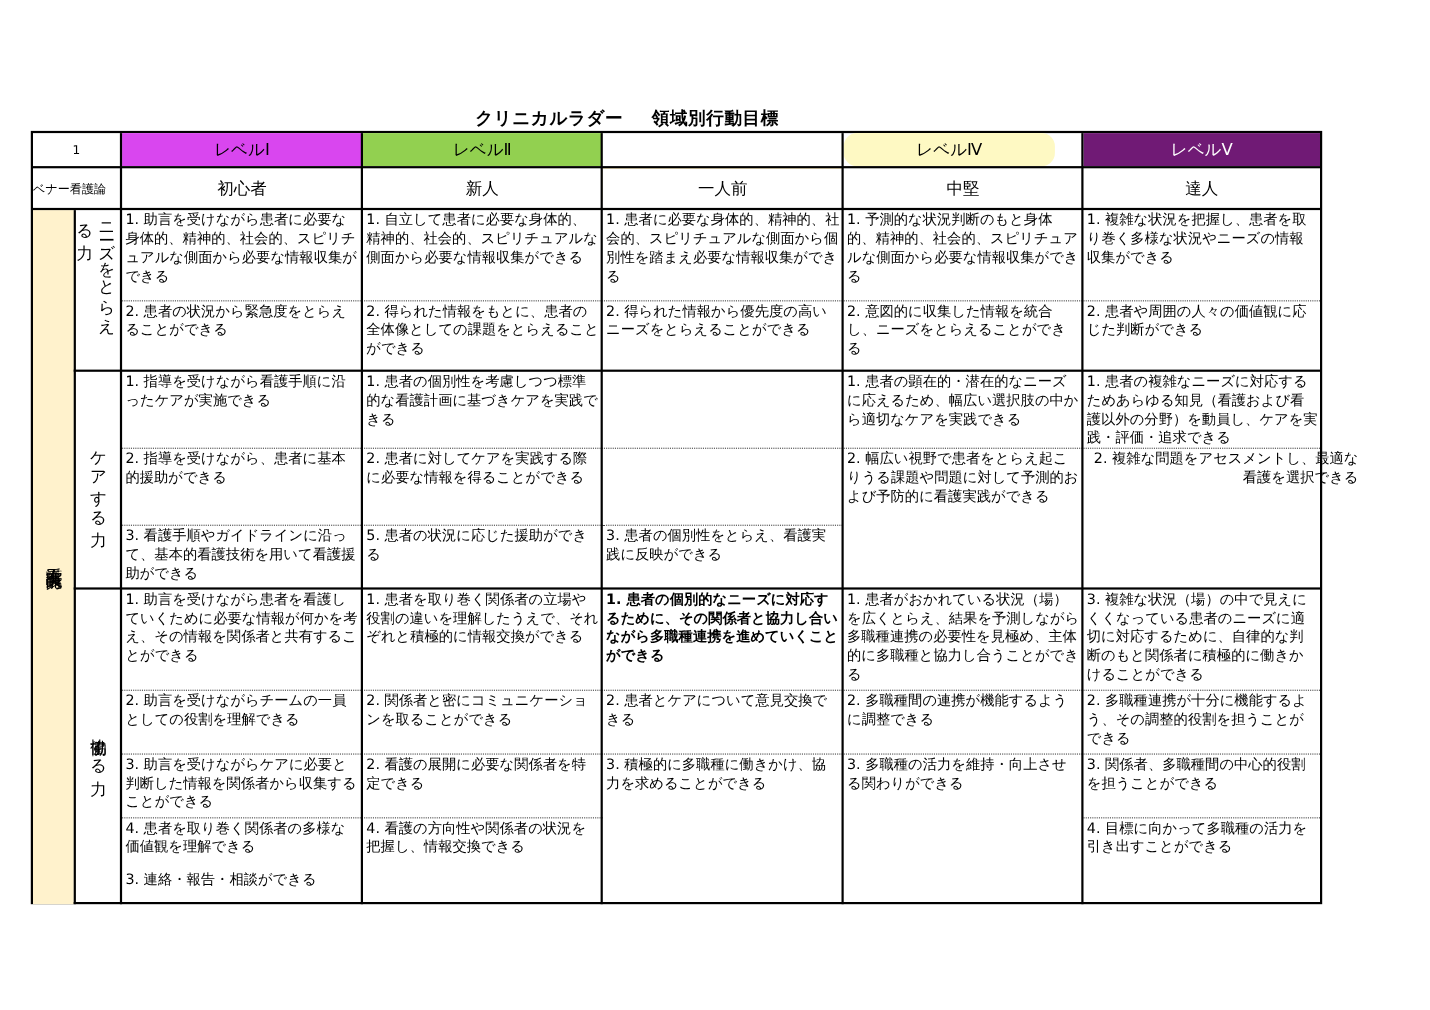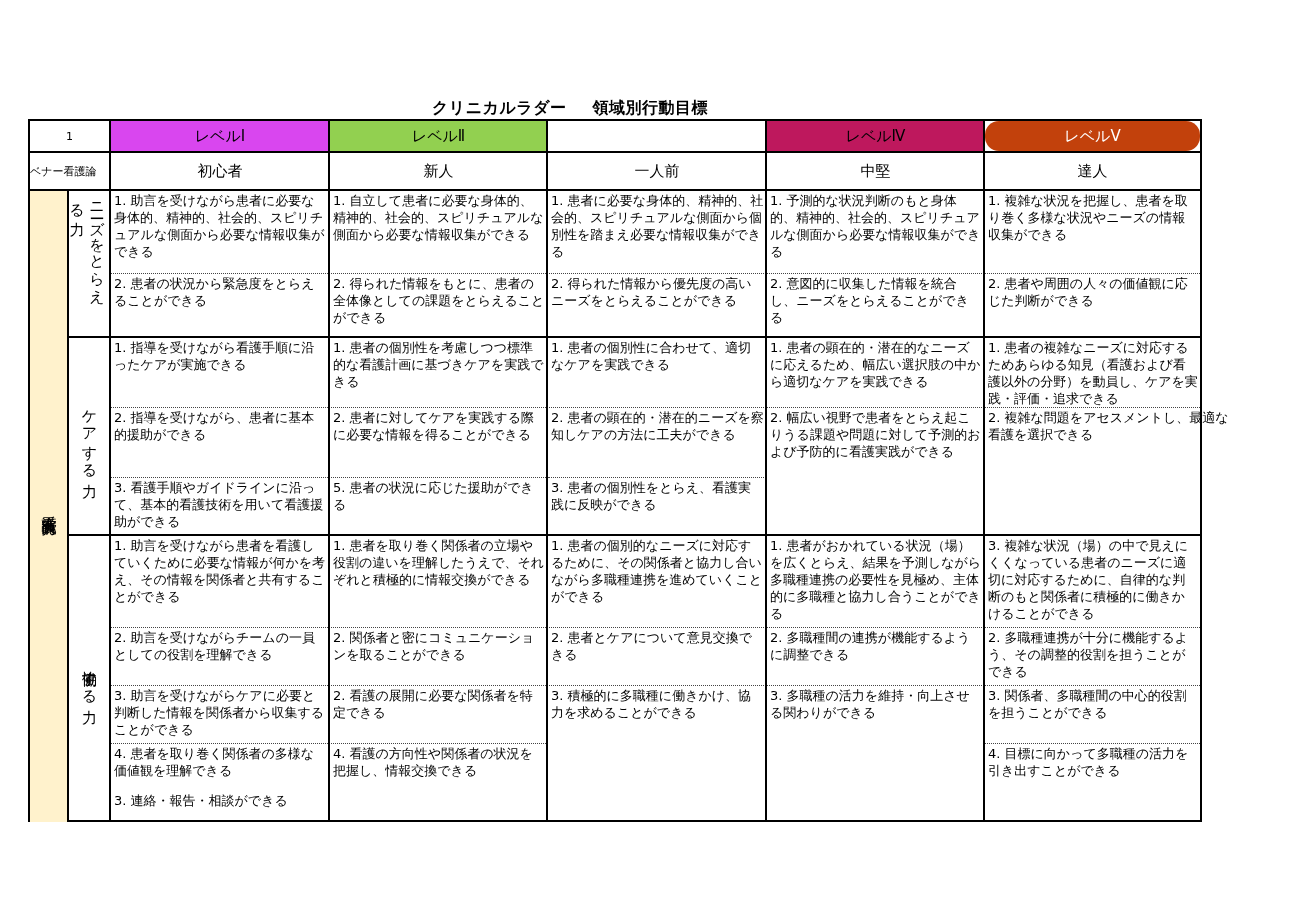--- a/index.html
+++ b/index.html
@@ -28,22 +28,22 @@
 <div class="title">
   <span>クリニカルラダー</span><span class="gap"></span><span>領域別行動目標</span>
 </div>
 
 <div class="grid">
 
   <div class="cell lvl" style="left:0;top:0;width:79px;height:30px;font-size:11px;">1</div>
   <div class="cell lvl" style="left:81px;top:0;width:218px;height:30px;background:#d946ef;">レベルⅠ</div>
   <div class="cell lvl" style="left:300px;top:0;width:217px;height:30px;background:#92d050;">レベルⅡ</div>
   <div class="cell lvl" style="left:518px;top:0;width:218px;height:30px;background:#ffc000;margin-top:32px;">レベルⅢ</div>
-  <div class="cell lvl" style="left:737px;top:0;width:217px;height:30px;background:#be185d;">レベルⅣ</div>
-  <div class="cell lvl" style="left:955px;top:0;width:215px;height:30px;background:#c2410c;color:#fff;border-radius:14px;">レベルⅤ</div>
+  <div class="cell lvl" style="left:737px;top:0;width:192px;height:30px;background:#fef9c3;border-radius:12px;">レベルⅣ</div>
+  <div class="cell lvl" style="left:955px;top:0;width:215px;height:30px;background:#701a75;color:#fff;">レベルⅤ</div>
 
   <div class="cell sub small" style="left:0;top:32px;width:79px;height:36px;justify-content:flex-start;white-space:nowrap;overflow:hidden;font-size:11px;">ベナー看護論</div>
   <div class="cell sub" style="left:81px;top:32px;width:218px;height:36px;">初心者</div>
   <div class="cell sub" style="left:300px;top:32px;width:217px;height:36px;">新人</div>
   <div class="cell sub" style="left:518px;top:32px;width:218px;height:36px;">一人前</div>
   <div class="cell sub" style="left:737px;top:32px;width:217px;height:36px;">中堅</div>
   <div class="cell sub" style="left:955px;top:32px;width:215px;height:36px;">達人</div>
 
   <div class="cell vert" style="left:0;top:70px;width:37px;height:631px;background:#fff2cc;">看護実践能力</div>
 
@@ -62,38 +62,36 @@
   <div class="cell txt" style="left:955px;top:70px;width:215px;height:82px;">1. 複雑な状況を把握し、患者を取り巻く多様な状況やニーズの情報収集ができる</div>
   <div class="dline" style="left:81px;top:152px;width:1089px;"></div>
   <div class="cell txt" style="left:81px;top:153px;width:218px;height:62px;">2. 患者の状況から緊急度をとらえることができる</div>
   <div class="cell txt" style="left:300px;top:153px;width:217px;height:62px;">2. 得られた情報をもとに、患者の全体像としての課題をとらえることができる</div>
   <div class="cell txt" style="left:518px;top:153px;width:218px;height:62px;">2. 得られた情報から優先度の高いニーズをとらえることができる</div>
   <div class="cell txt" style="left:737px;top:153px;width:217px;height:62px;">2. 意図的に収集した情報を統合し、ニーズをとらえることができる</div>
   <div class="cell txt" style="left:955px;top:153px;width:215px;height:62px;">2. 患者や周囲の人々の価値観に応じた判断ができる</div>
 
   <div class="cell txt" style="left:81px;top:217px;width:218px;height:68px;">1. 指導を受けながら看護手順に沿ったケアが実施できる</div>
   <div class="cell txt" style="left:300px;top:217px;width:217px;height:68px;">1. 患者の個別性を考慮しつつ標準的な看護計画に基づきケアを実践できる</div>
-  <div class="cell txt" style="left:518px;top:217px;width:218px;height:68px;">1. 患者の個別性に合わせて、適切なケアを実践できる</div>
   <div class="cell txt" style="left:737px;top:217px;width:217px;height:68px;">1. 患者の顕在的・潜在的なニーズに応えるため、幅広い選択肢の中から適切なケアを実践できる</div>
   <div class="cell txt" style="left:955px;top:217px;width:215px;height:68px;">1. 患者の複雑なニーズに対応するためあらゆる知見（看護および看護以外の分野）を動員し、ケアを実践・評価・追求できる</div>
   <div class="dline" style="left:81px;top:286px;width:1089px;"></div>
   <div class="cell txt" style="left:81px;top:287px;width:218px;height:68px;">2. 指導を受けながら、患者に基本的援助ができる</div>
   <div class="cell txt" style="left:300px;top:287px;width:217px;height:68px;">2. 患者に対してケアを実践する際に必要な情報を得ることができる</div>
-  <div class="cell txt" style="left:518px;top:287px;width:218px;height:68px;">2. 患者の顕在的・潜在的ニーズを察知しケアの方法に工夫ができる</div>
   <div class="cell txt" style="left:737px;top:287px;width:217px;height:124px;">2. 幅広い視野で患者をとらえ起こりうる課題や問題に対して予測的および予防的に看護実践ができる</div>
-  <div class="cell txt" style="left:955px;top:287px;width:252px;height:124px;">2. 複雑な問題をアセスメントし、最適な看護を選択できる</div>
+  <div class="cell txt" style="left:955px;top:287px;width:252px;height:124px;text-align:right;">2. 複雑な問題をアセスメントし、最適な看護を選択できる</div>
   <div class="dline" style="left:81px;top:356px;width:437px;"></div>
   <div class="dline" style="left:518px;top:356px;width:218px;"></div>
   <div class="cell txt" style="left:81px;top:357px;width:218px;height:56px;">3. 看護手順やガイドラインに沿って、基本的看護技術を用いて看護援助ができる</div>
   <div class="cell txt" style="left:300px;top:357px;width:217px;height:56px;">5. 患者の状況に応じた援助ができる</div>
   <div class="cell txt" style="left:518px;top:357px;width:218px;height:56px;">3. 患者の個別性をとらえ、看護実践に反映ができる</div>
 
   <div class="cell txt" style="left:81px;top:415px;width:218px;height:90px;">1. 助言を受けながら患者を看護していくために必要な情報が何かを考え、その情報を関係者と共有することができる</div>
   <div class="cell txt" style="left:300px;top:415px;width:217px;height:90px;">1. 患者を取り巻く関係者の立場や役割の違いを理解したうえで、それぞれと積極的に情報交換ができる</div>
-  <div class="cell txt" style="left:518px;top:415px;width:218px;height:90px;">1. 患者の個別的なニーズに対応するために、その関係者と協力し合いながら多職種連携を進めていくことができる</div>
+  <div class="cell txt" style="left:518px;top:415px;width:218px;height:90px;font-weight:bold;">1. 患者の個別的なニーズに対応するために、その関係者と協力し合いながら多職種連携を進めていくことができる</div>
   <div class="cell txt" style="left:737px;top:415px;width:217px;height:90px;">1. 患者がおかれている状況（場）を広くとらえ、結果を予測しながら多職種連携の必要性を見極め、主体的に多職種と協力し合うことができる</div>
   <div class="cell txt" style="left:955px;top:415px;width:215px;height:90px;">3. 複雑な状況（場）の中で見えにくくなっている患者のニーズに適切に対応するために、自律的な判断のもと関係者に積極的に働きかけることができる</div>
   <div class="dline" style="left:81px;top:506px;width:1089px;"></div>
   <div class="cell txt" style="left:81px;top:507px;width:218px;height:56px;">2. 助言を受けながらチームの一員としての役割を理解できる</div>
   <div class="cell txt" style="left:300px;top:507px;width:217px;height:56px;">2. 関係者と密にコミュニケーションを取ることができる</div>
   <div class="cell txt" style="left:518px;top:507px;width:218px;height:56px;">2. 患者とケアについて意見交換できる</div>
   <div class="cell txt" style="left:737px;top:507px;width:217px;height:56px;">2. 多職種間の連携が機能するように調整できる</div>
   <div class="cell txt" style="left:955px;top:507px;width:215px;height:56px;">2. 多職種連携が十分に機能するよう、その調整的役割を担うことができる</div>
   <div class="dline" style="left:81px;top:564px;width:1089px;"></div>
   <div class="cell txt" style="left:81px;top:565px;width:218px;height:56px;">3. 助言を受けながらケアに必要と判断した情報を関係者から収集することができる</div>

